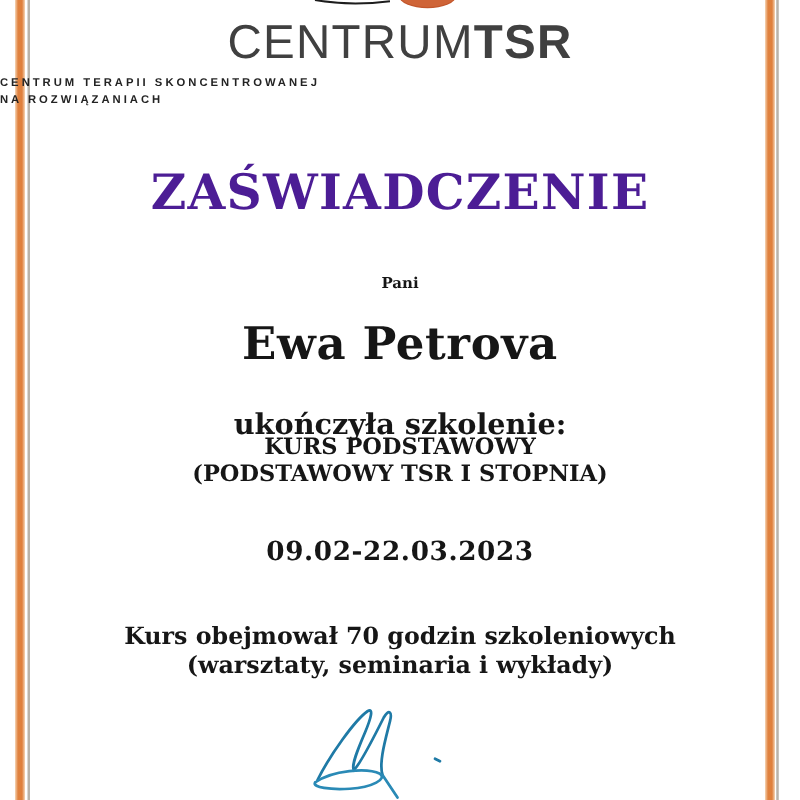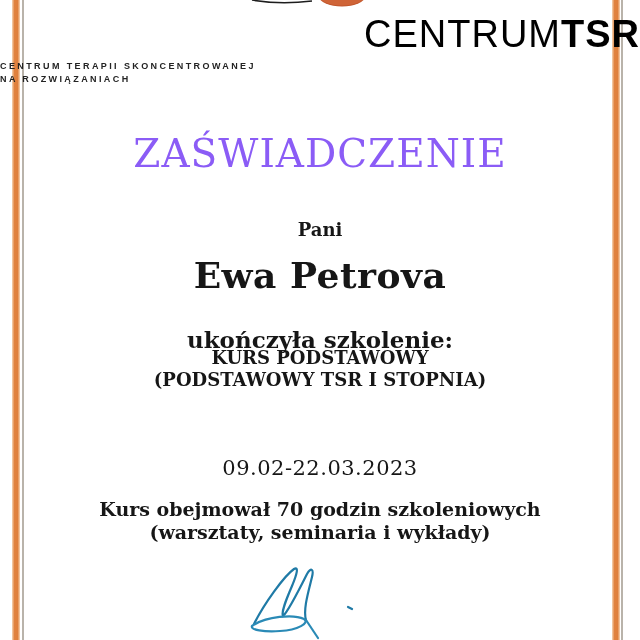--- a/index.html
+++ b/index.html
@@ -22,52 +22,52 @@
     position:absolute;top:0;bottom:0;width:2px;
     background:#b9b3aa;
   }
   .shadowline-left{left:22px;}
   .shadowline-right{left:621px;}
 
   
   .logo-fragment{position:absolute;left:240px;top:0;width:140px;height:12px;}
   .brand{
     position:absolute;left:0;right:0;top:15px;
-    text-align:right;
+    text-align:center;
     font-family:"Liberation Sans", sans-serif;
     font-size:38px;line-height:1.05;
     letter-spacing:1px;
-    color:#000000;
+    color:#404040;
     white-space:nowrap;
   }
   .brand .light{font-weight:400;}
   .brand .bold{font-weight:800;}
   .tagline{
     position:absolute;left:0;right:0;top:60px;
     text-align:left;
     font-family:Liberation Sans, sans-serif;
     font-weight:700;
     font-size:9px;line-height:13px;
     letter-spacing:2.4px;
     color:#232323;
   }
 
   
   .center{position:absolute;left:30px;right:30px;text-align:center;}
   .title{
     top:131px;
-    font-size:39px;font-weight:400;
+    font-size:39px;font-weight:700;
     letter-spacing:1px;
-    color:#8b5cf6;
+    color:#4c1d95;
   }
-  .salutation{top:219px;font-size:18px;font-weight:700;}
+  .salutation{top:219px;font-size:12px;font-weight:700;}
   .recipient{top:254px;font-size:36px;font-weight:700;letter-spacing:0.5px;}
   .intro{top:326px;font-size:23px;font-weight:700;}
   .course{top:347px;font-size:18px;font-weight:700;line-height:21.5px;}
-  .daterange{top:428px;font-size:21px;font-weight:400;letter-spacing:0.5px;margin-top:28px;}
+  .daterange{top:428px;font-size:21px;font-weight:700;letter-spacing:0.5px;}
   .hours{top:470px;font-size:19px;font-weight:700;line-height:23px;margin-top:28px;}
 
   
   .signature{position:absolute;left:226px;top:560px;width:160px;height:80px;}
 </style>
 </head>
 <body>
 
 <div id="page">
 

